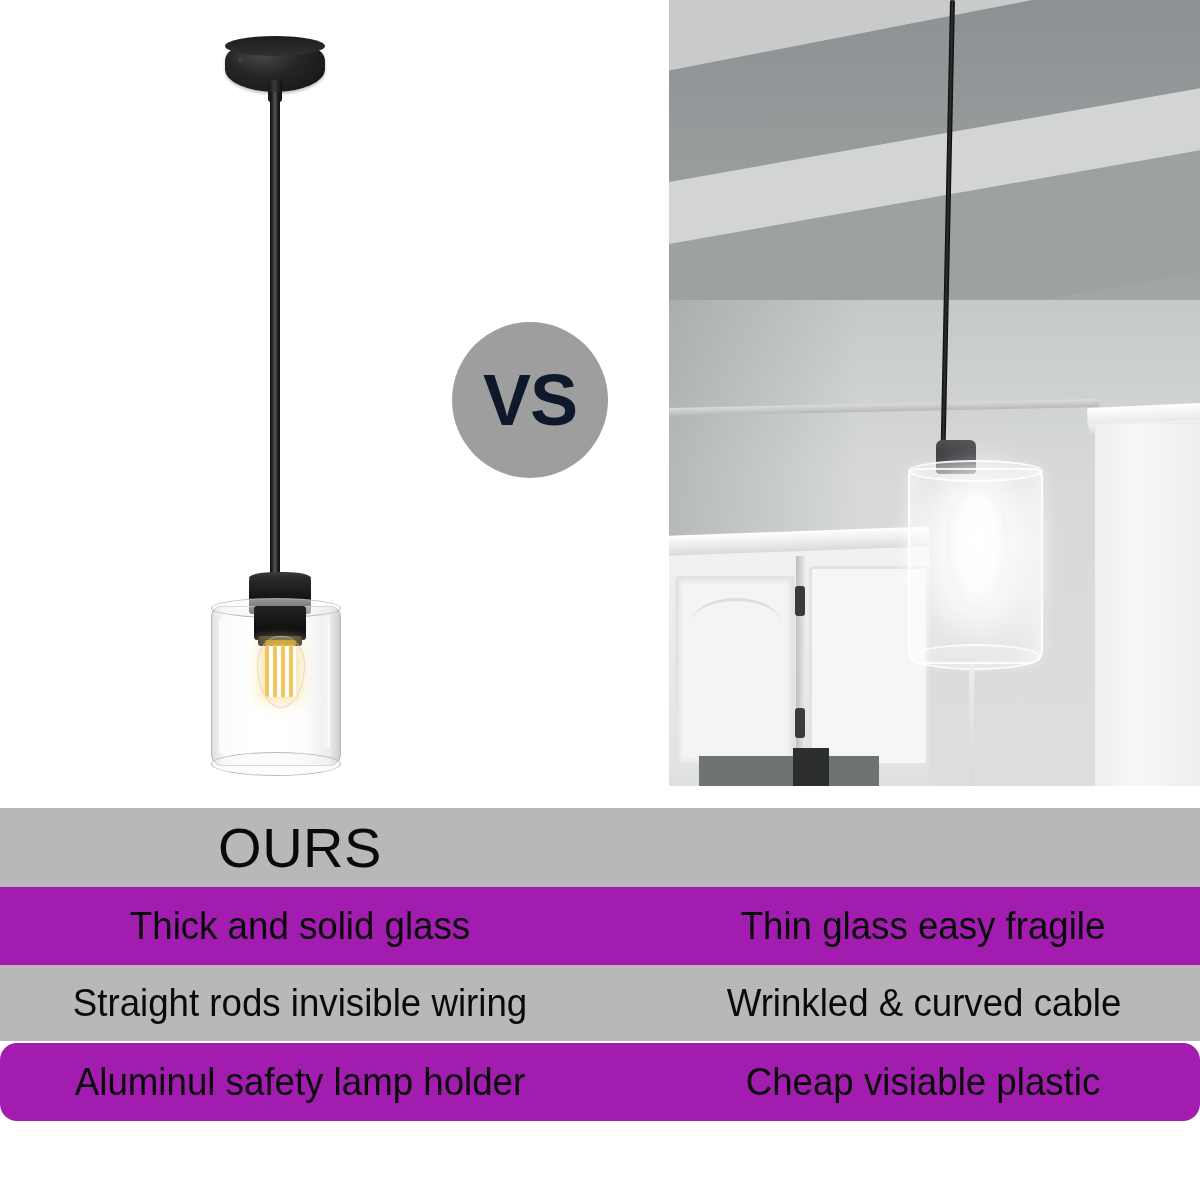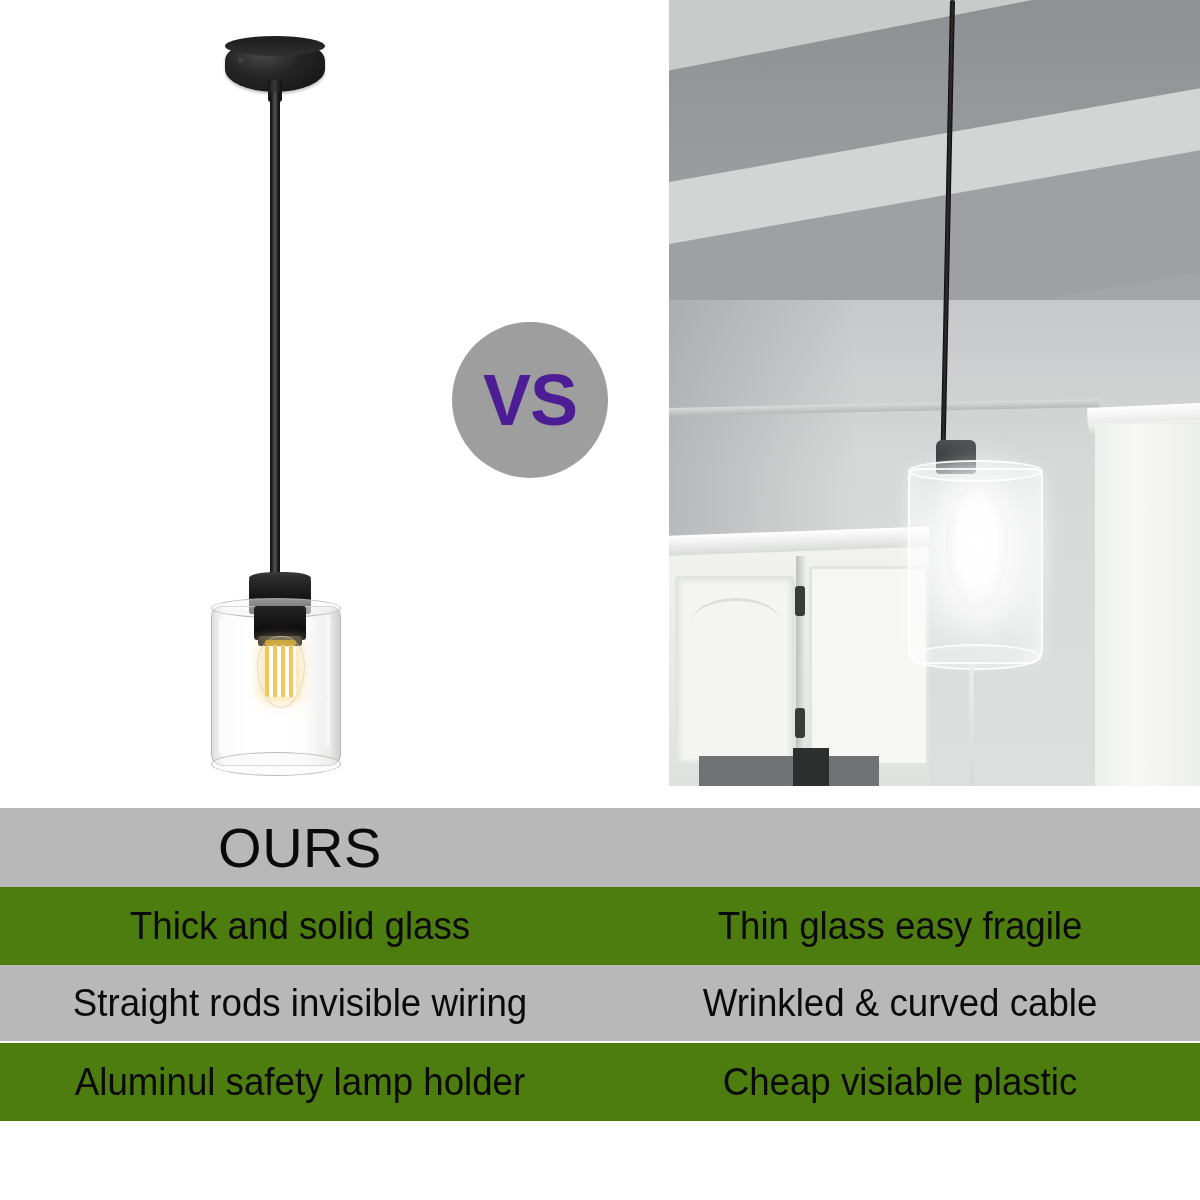--- a/index.html
+++ b/index.html
@@ -189,21 +189,21 @@
     position: absolute;
     left: 452px; top: 322px;
     width: 156px; height: 156px;
     border-radius: 50%;
     background: #9e9e9e;
     display: flex;
     align-items: center;
     justify-content: center;
   }
   .vs-text {
-    color: #4c1d95;
+    color: #0f172a;
     font-family: "Liberation Sans", sans-serif;
     font-size: 72px;
     font-weight: bold;
     letter-spacing: -1px;
     line-height: 1;
   }
 
   
   .photo-panel {
     position: absolute;
@@ -425,41 +425,41 @@
     left: 0; top: 786px;
     width: 1200px;
     height: 414px;
   }
   .row {
     position: absolute;
     left: 0;
     width: 1200px;
     display: flex;
   }
-  .row.gray { background: #b8b8b8; }
-  .row.white { background: #4d7c0f; }
+  .row.gray { background: #b8b8b8; gap: 24px; }
+  .row.white { background: #a21caf; gap: 23px; }
   .cell {
     flex: 0 0 600px;
     width: 600px;
     display: flex;
     align-items: center;
     justify-content: center;
     color: #0a0a0a;
     box-sizing: border-box;
   }
   .row-header { top: 22px; height: 79px; }
   .row-header .cell {
     font-size: 56px;
     font-weight: normal;
     letter-spacing: 0.5px;
     font-family: "Liberation Sans", sans-serif;
   }
   .row-1 { top: 101px; height: 78px; }
   .row-2 { top: 179px; height: 76px; }
-  .row-3 { top: 257px; height: 78px; }
+  .row-3 { top: 257px; height: 78px; border-radius: 17px; }
   .row-4 { top: 335px; height: 79px; }
   .row-1 .cell, .row-2 .cell, .row-3 .cell, .row-4 .cell {
     font-size: 39px;
     font-family: "Liberation Sans", sans-serif;
     transform: scaleX(0.94);
   }
 </style>
 </head>
 <body>
 

